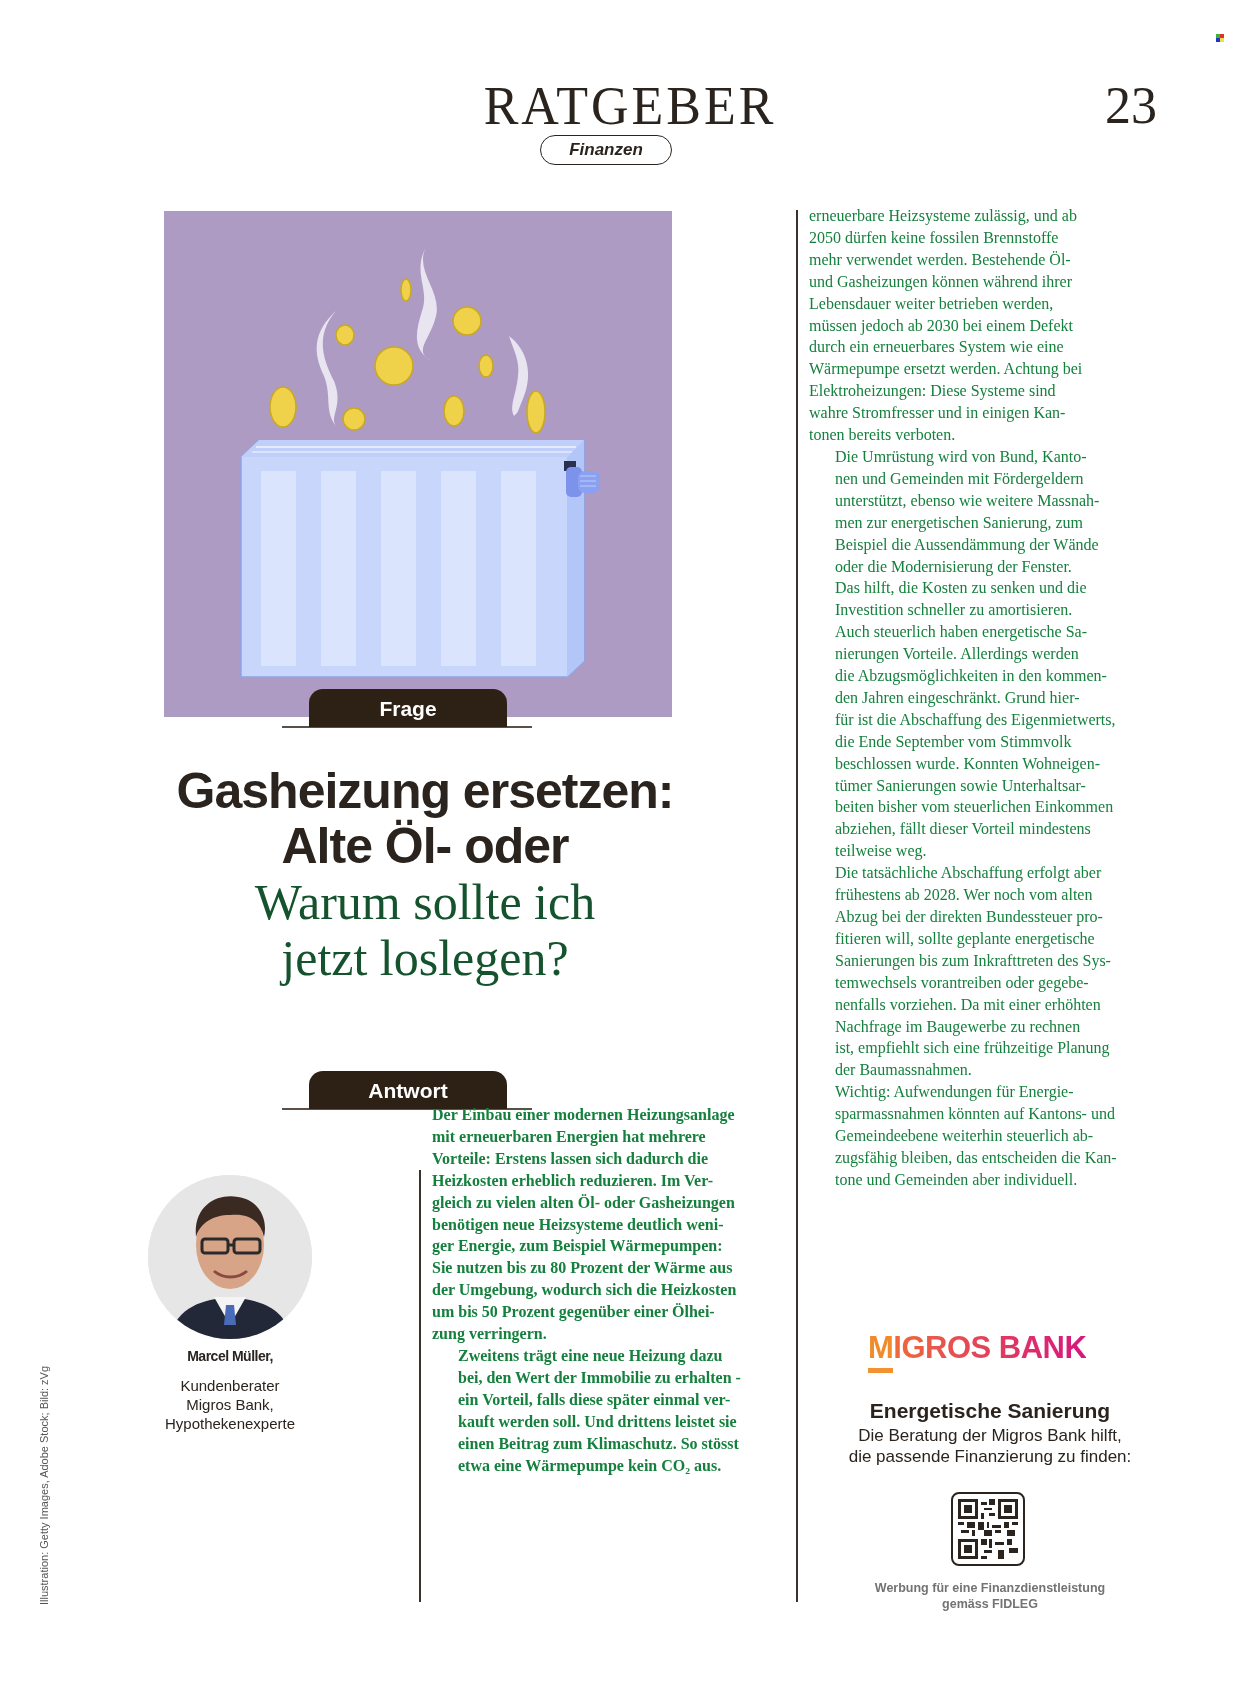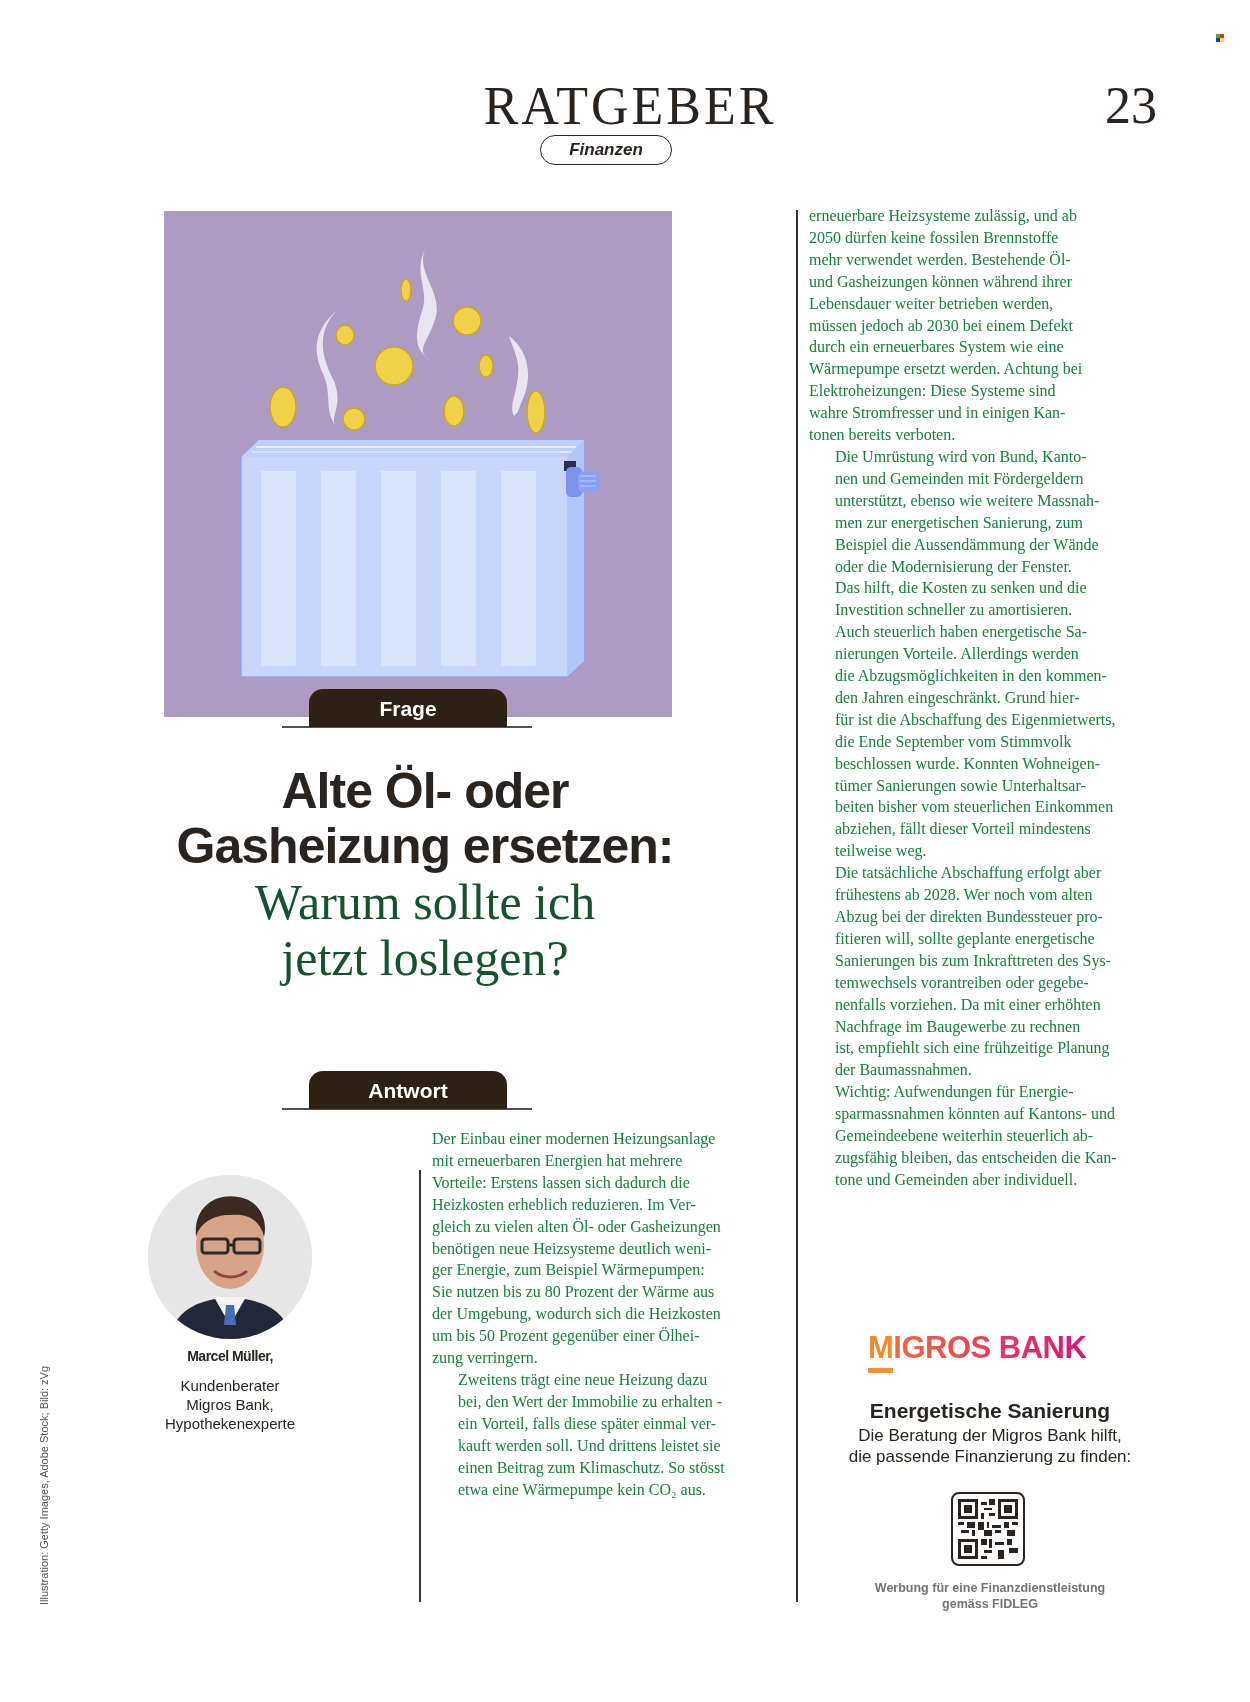--- a/index.html
+++ b/index.html
@@ -104,22 +104,22 @@
     <line x1="416" y1="265" x2="432" y2="265" stroke="#c0cdf8"></line>
     <line x1="416" y1="270" x2="432" y2="270" stroke="#c0cdf8"></line>
     <line x1="416" y1="275" x2="432" y2="275" stroke="#c0cdf8"></line>
   </svg>
 </div>
 
 <div class="abs label-rule" style="left:282px;top:726px;width:250px;"></div>
 <div class="abs label-tab sans" style="left:309px;top:689px;">Frage</div>
 
 <div class="abs headline">
+  <div class="h-bold">Gasheizung ersetzen:</div>
   <div class="h-bold">Alte Öl- oder</div>
-  <div class="h-bold">Gasheizung ersetzen:</div>
   <div class="h-serif">Warum sollte ich</div>
   <div class="h-serif">jetzt loslegen?</div>
 </div>
 
 <div class="abs label-rule" style="left:282px;top:1108px;width:250px;"></div>
 <div class="abs label-tab sans" style="left:309px;top:1071px;">Antwort</div>
 
 <div class="abs avatar">
   <svg width="164" height="164" viewBox="0 0 164 164">
     <rect width="164" height="164" fill="#e6e6e6"></rect>
@@ -135,21 +135,21 @@
   </svg>
 </div>
 <div class="abs author-name sans">Marcel Müller,</div>
 <div class="abs author-role sans">
   <div>Kundenberater</div>
   <div>Migros Bank,</div>
   <div>Hypothekenexperte</div>
 </div>
 
 <div class="abs vrule" style="left:419px;top:1170px;height:432px;"></div>
-<div class="abs col" id="col-mid" style="left:432px;top:1128px;width:360px;">
+<div class="abs col" id="col-mid" style="left:432px;top:1104px;width:360px;font-weight:bold;">
     <p>
       <span class="line">Der Einbau einer modernen Heizungsanlage</span>
       <span class="line">mit erneuerbaren Energien hat mehrere</span>
       <span class="line">Vorteile: Erstens lassen sich dadurch die</span>
       <span class="line">Heizkosten erheblich reduzieren. Im Ver-</span>
       <span class="line">gleich zu vielen alten Öl- oder Gasheizungen</span>
       <span class="line">benötigen neue Heizsysteme deutlich weni-</span>
       <span class="line">ger Energie, zum Beispiel Wärmepumpen:</span>
       <span class="line">Sie nutzen bis zu 80 Prozent der Wärme aus</span>
       <span class="line">der Umgebung, wodurch sich die Heizkosten</span>

